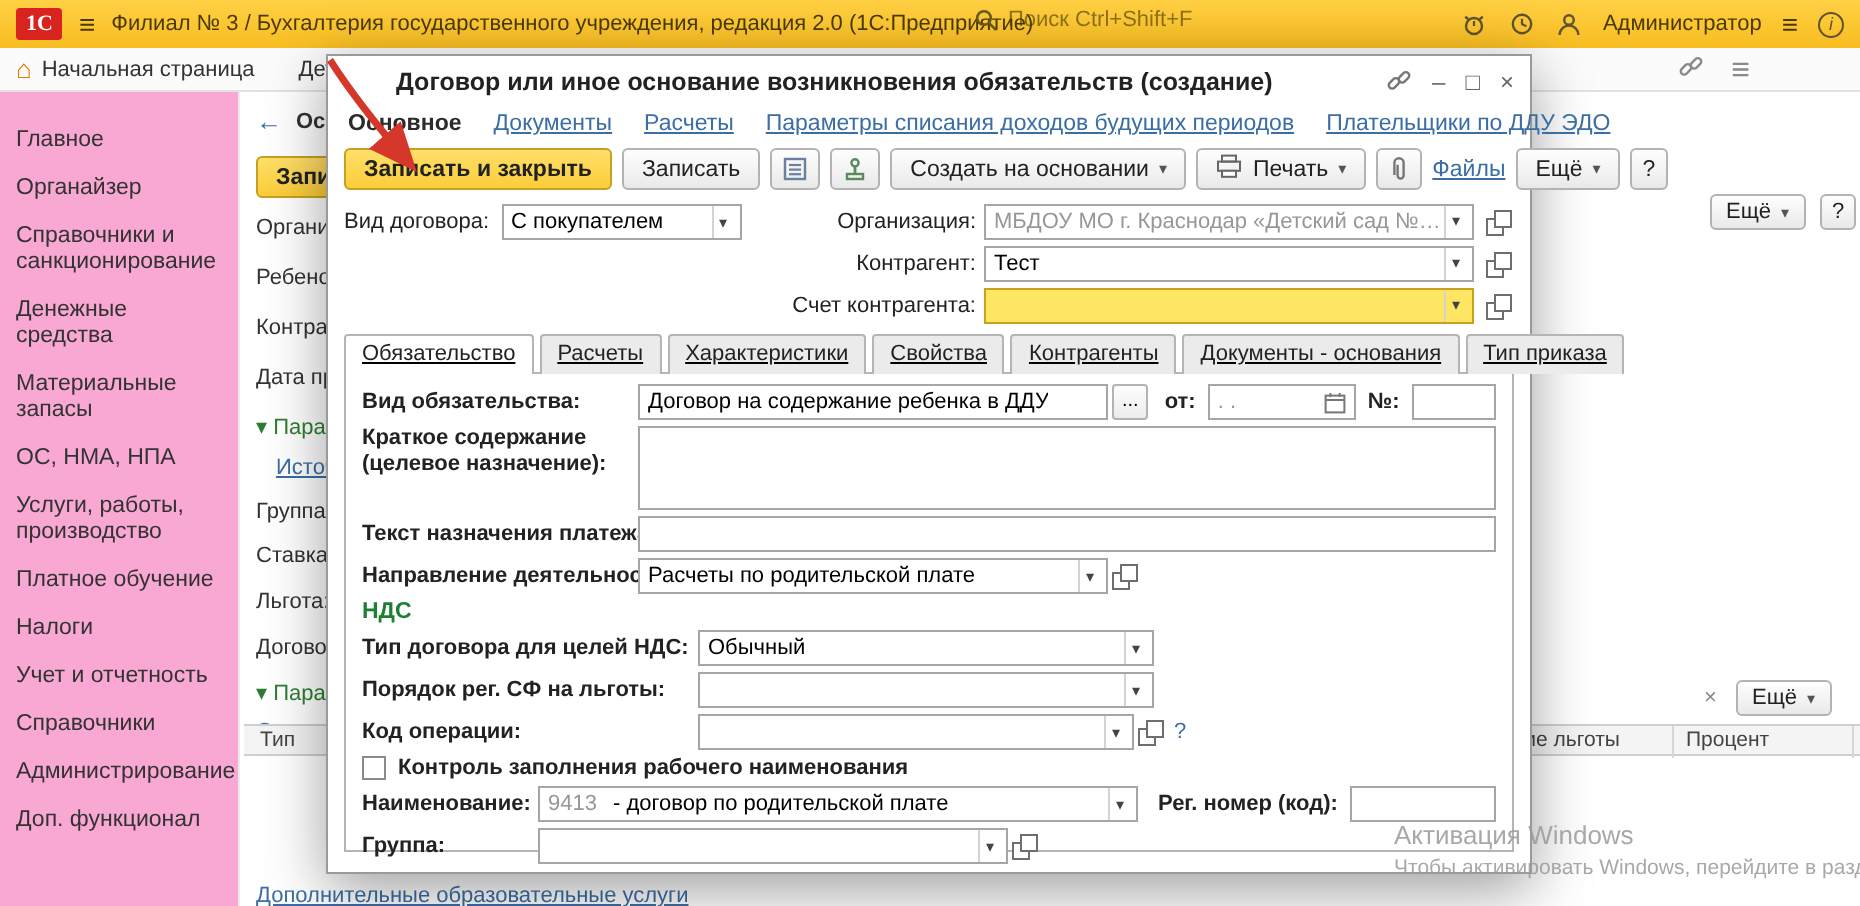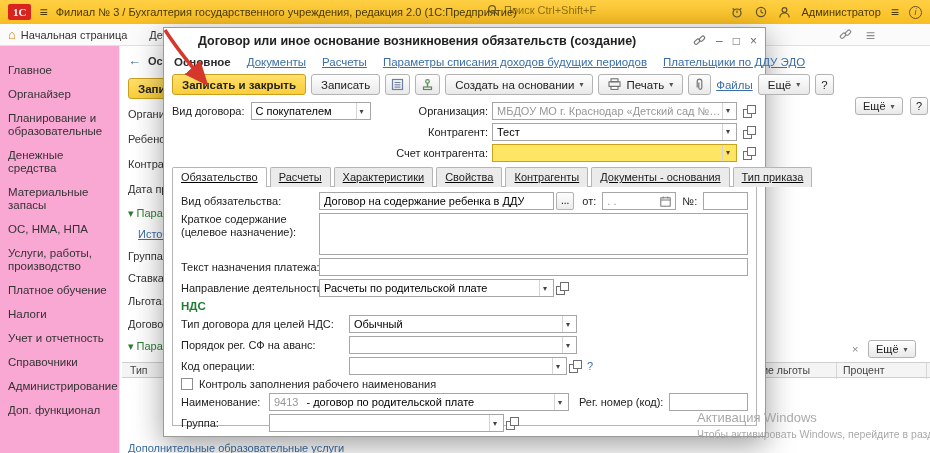--- a/index.html
+++ b/index.html
@@ -76,21 +76,21 @@
   .hlbl { font-size:11px; color:#222; white-space:nowrap; }
   .hdr-right { position:absolute; left:216px; top:1px; right:8px; }
   .hrow { display:flex; align-items:center; height:21px; gap:4px; }
   .hrow .rl { width:108px; text-align:right; flex:none; }
   .hrow .fld { flex:1; }
   .tabs { display:flex; padding:0 8px; margin-top:3px; position:relative; z-index:2;text-decoration:underline; }
   .tab { font-size:11px; padding:3px 8px 4px; border:1px solid #b5b5b5; border-bottom:none; background:#ebebeb; margin-right:3px; border-radius:2px 2px 0 0; color:#222; position:relative; bottom:-1px; cursor:pointer; white-space:nowrap; }
   .tab.active { background:#fff; z-index:3; }
   .panel { border:1px solid #b5b5b5; margin:0 8px; background:#fff; padding:5px 8px 6px; position:relative; z-index:1; height:240px; }
   .prow { display:flex; align-items:center; margin-bottom:3px; }
-  .plbl { flex:none; font-size:11px; color:#222; padding-right:6px; white-space:nowrap; }
+  .plbl { flex:none; font-size:11px; color:#222; padding-right:6px; white-space:nowrap;font-weight:bold; }
   .w138 { width:138px; } .w168 { width:168px; } .w88 { width:88px; }
   .dots-btn { height:18px; padding:0 4px; font-size:10px; border:1px solid #b3b3b3; background:linear-gradient(#fdfdfd,#ececec); border-radius:2px; margin-left:2px; cursor:pointer; line-height:1; }
   .ta { border:1px solid #a6a6a6; height:42px; flex:1; background:#fff; }
   .green-h { color:#1e7e34; font-weight:bold; font-size:11.5px; margin:3px 0 3px; }
   .cb { width:12px; height:12px; border:1px solid #8b8b8b; background:#fff; margin-right:6px; flex:none; cursor:pointer; }
   .qmark { color:#3b6ea5; font-size:11px; margin-left:4px; cursor:pointer; }
   .cal { margin-left:auto; cursor:pointer; display:inline-flex; }
 
   
   .annot { position:absolute; left:153px; top:22px; z-index:40; pointer-events:none; }
@@ -160,21 +160,21 @@
             </g>
           </svg>
       </span>
       <span>≡</span>
     </span>
   </div>
 
   <div class="sidebar">
     <div class="side-item">Главное</div>
     <div class="side-item">Органайзер</div>
-    <div class="side-item">Планирование и образовательные</div>
+    <div class="side-item">Справочники и санкционирование</div>
     <div class="side-item">Денежные средства</div>
     <div class="side-item">Материальные запасы</div>
     <div class="side-item">ОС, НМА, НПА</div>
     <div class="side-item">Услуги, работы, производство</div>
     <div class="side-item">Платное обучение</div>
     <div class="side-item">Налоги</div>
     <div class="side-item">Учет и отчетность</div>
     <div class="side-item">Справочники</div>
     <div class="side-item">Администрирование</div>
     <div class="side-item">Доп. функционал</div>
@@ -392,21 +392,21 @@
 
       <div class="prow">
         <span class="plbl w168">Тип договора для целей НДС:</span>
         <div class="fld" style="width:228px; flex:none">
           <span class="val">Обычный</span>
           <span class="arr">▾</span>
         </div>
       </div>
 
       <div class="prow">
-        <span class="plbl w168">Порядок рег. СФ на аванс:</span>
+        <span class="plbl w168">Порядок рег. СФ на льготы:</span>
         <div class="fld" style="width:228px; flex:none">
           <span class="val"></span>
           <span class="arr">▾</span>
         </div>
       </div>
 
       <div class="prow">
         <span class="plbl w168">Код операции:</span>
         <div class="fld" style="width:218px; flex:none">
           <span class="val"></span>

